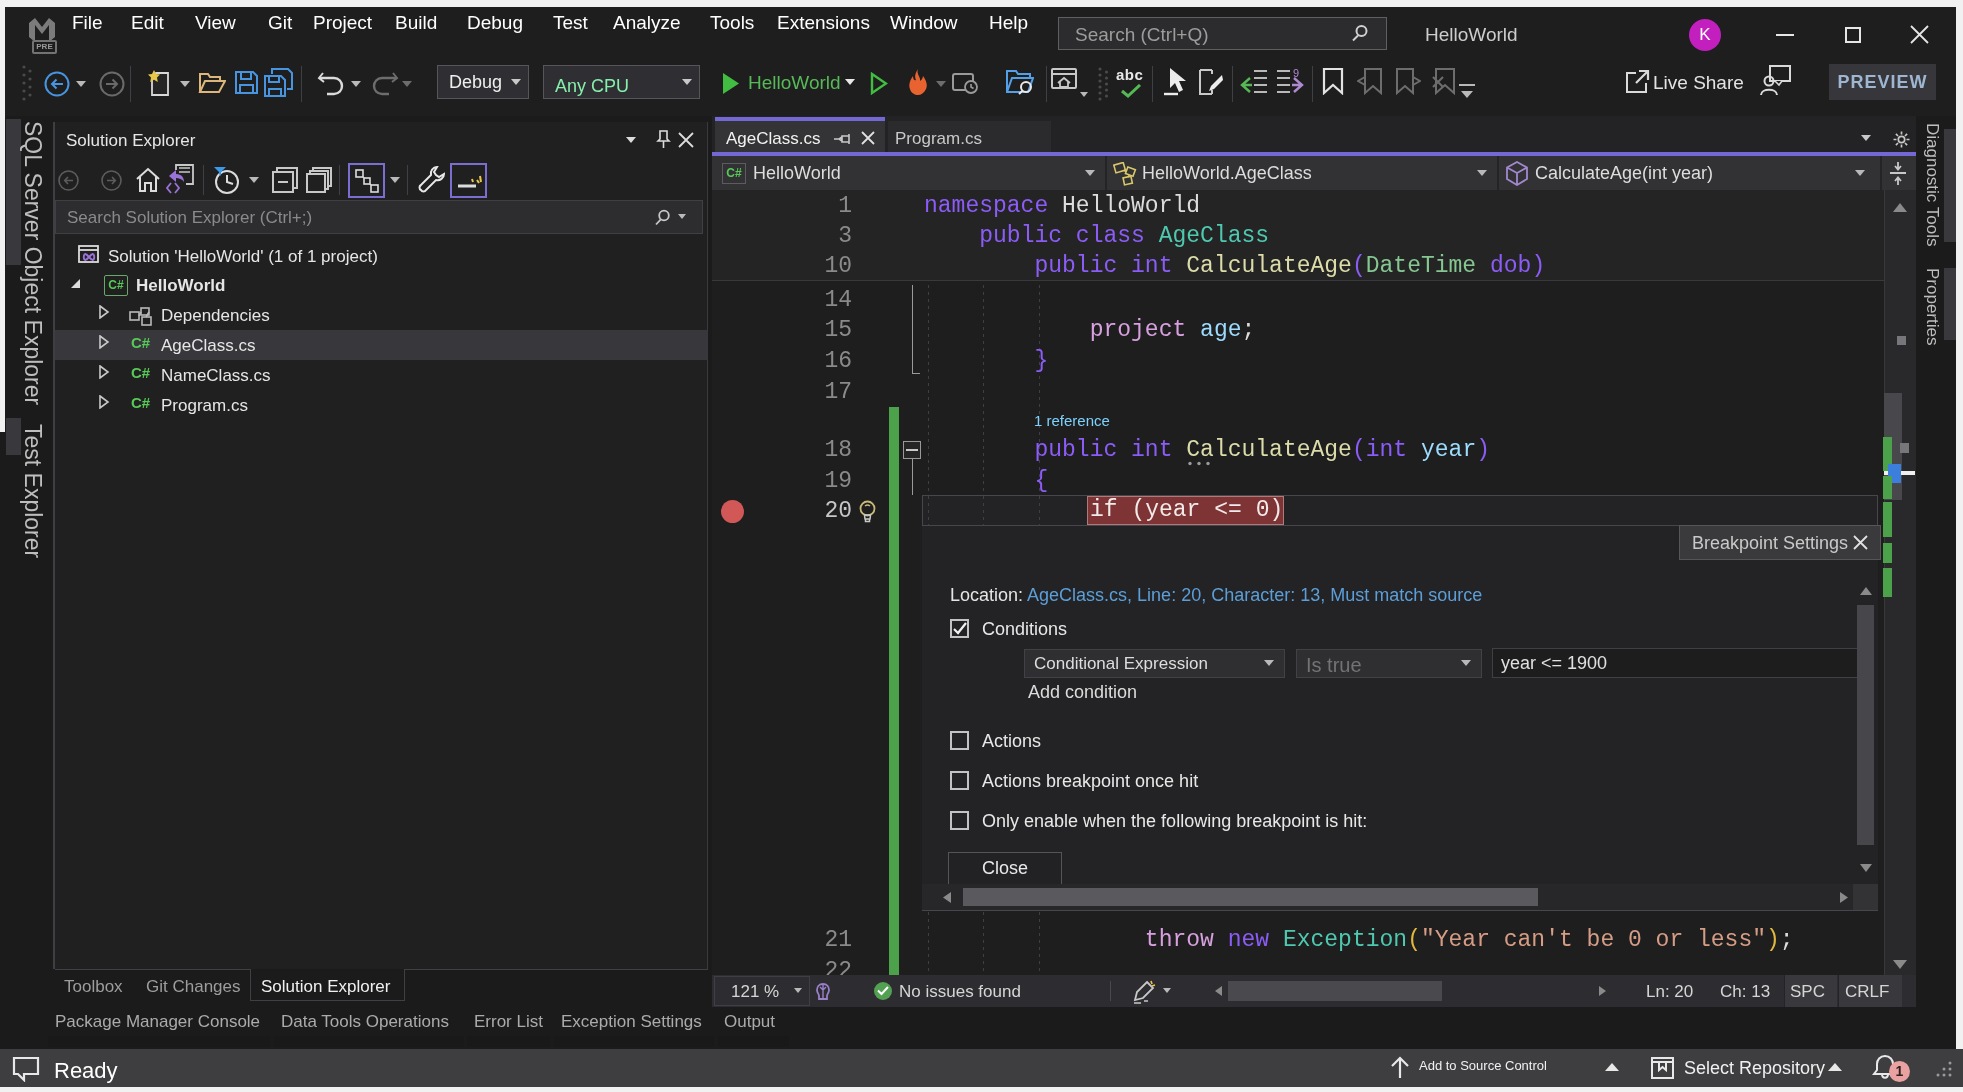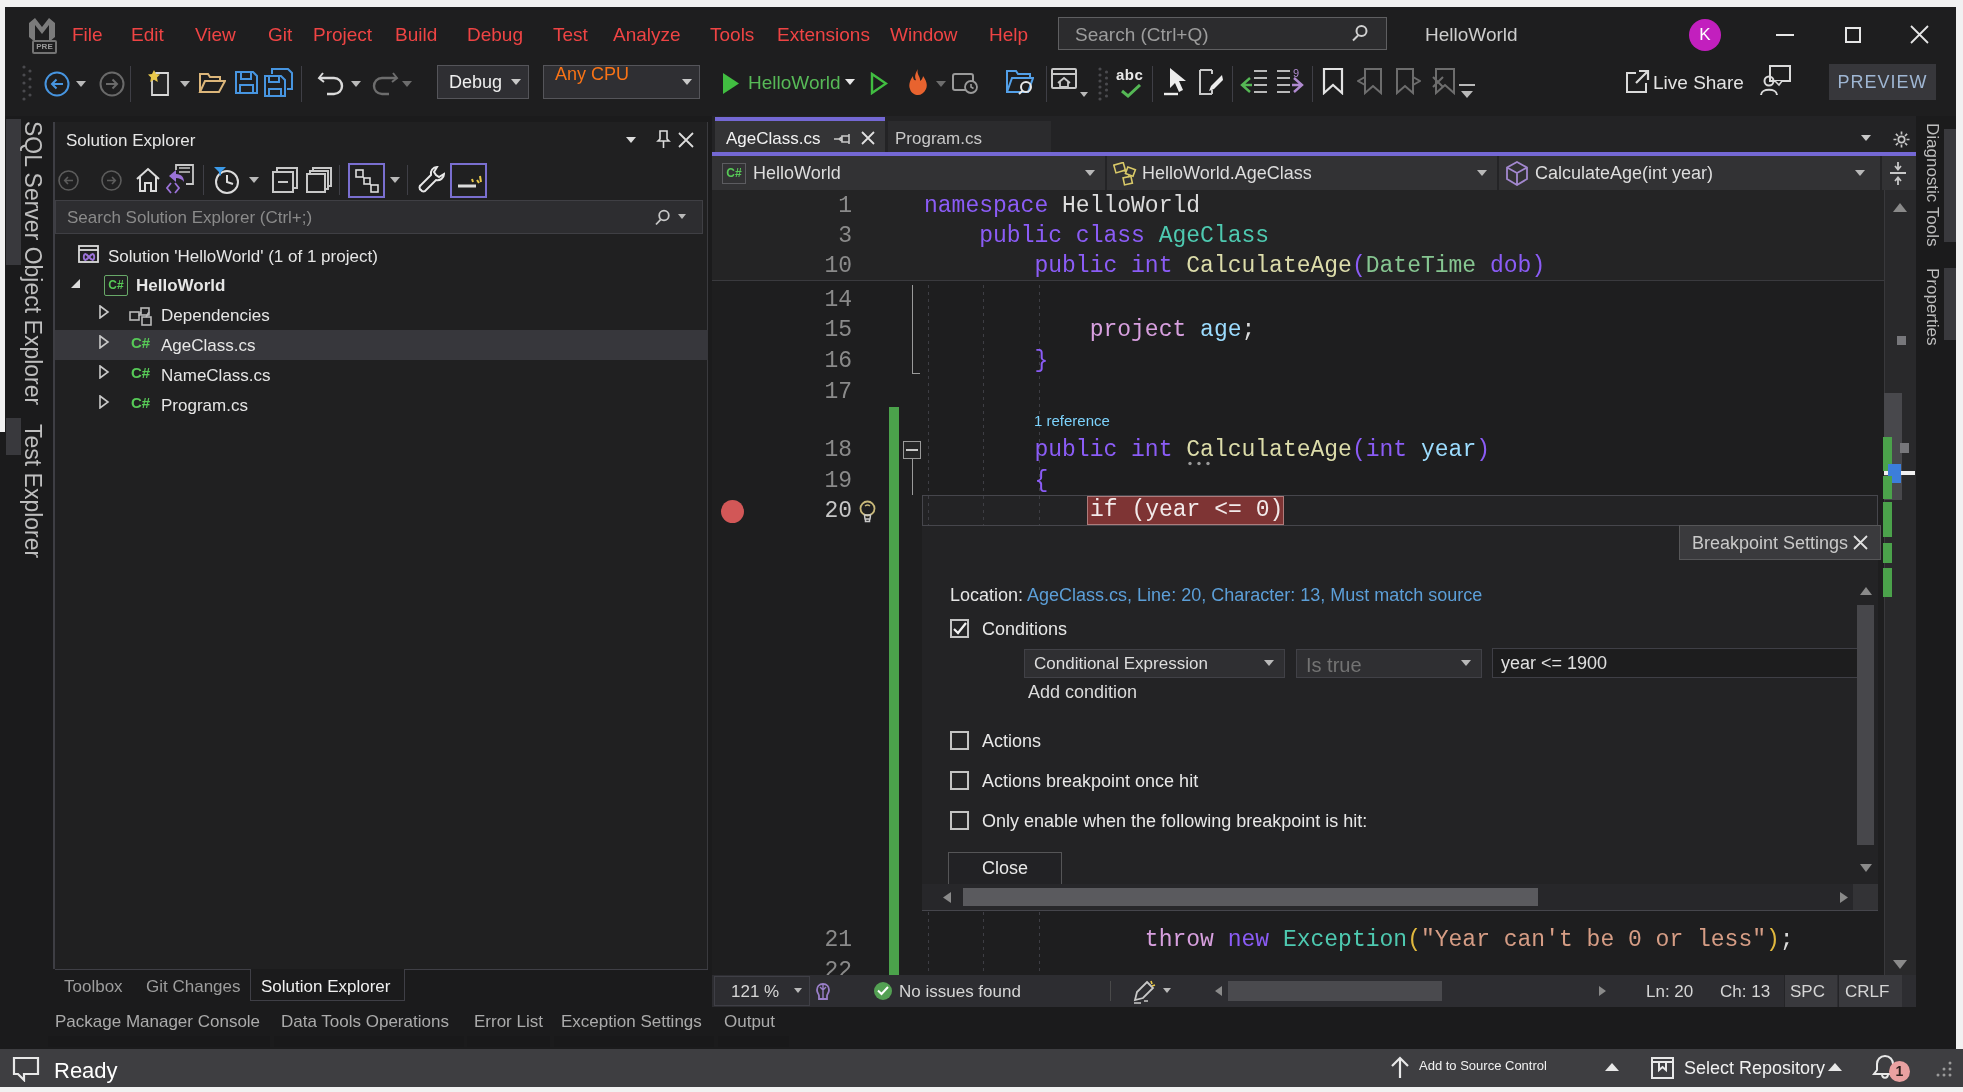--- a/index.html
+++ b/index.html
@@ -6,21 +6,21 @@
 .m{font-family:"Liberation Mono",monospace;font-size:23px;line-height:30px;white-space:pre}
 .ui{color:#e6e6e6;font-size:17px;white-space:pre}
 .cr{position:absolute;height:30px;line-height:30px;white-space:pre}
 .num{position:absolute;width:72px;text-align:right;color:#8a8a8a;height:30px;line-height:30px}
 .kb{color:#8b5cf6}.kc{color:#D8A0DF}.tc{color:#4EC9B0}.mc{color:#DCDCAA}.pb{color:#9CDCFE}.gs{color:#86C691}.st{color:#D69D85}.wt{color:#DCDCDC}.gd{color:#E0B83E}
 .dn{position:absolute;width:0;height:0;border-left:5px solid transparent;border-right:5px solid transparent;border-top:6px solid #c8c8c8}
 .up{position:absolute;width:0;height:0;border-left:5px solid transparent;border-right:5px solid transparent;border-bottom:6px solid #e8e8e8}
 .cb{position:absolute;width:19px;height:19px;border:2px solid #c3c3c3;background:transparent}
 .sep{position:absolute;width:1px;background:#3f3f46}
 .guide{position:absolute;width:1px;background-image:repeating-linear-gradient(to bottom,#3e3e44 0 3px,transparent 3px 7px)}
-.menu{position:absolute;top:24px;font-size:19px;color:#ef4444;white-space:pre}
+.menu{position:absolute;top:12px;font-size:19px;color:#ffffff;white-space:pre}
 </style></head>
 <body>
 
 <div class="a" style="left:0;top:0;width:1963px;height:7px;background:#f1f1f1"></div>
 <div class="a" style="left:1956px;top:0;width:7px;height:1092px;background:#f1f1f1"></div>
 <div class="a" style="left:0;top:1087px;width:1963px;height:5px;background:#f1f1f1"></div>
 <div class="a" style="left:0;top:0;width:5px;height:432px;background:#f1f1f1"></div>
 
 <div class="a" style="left:5px;top:7px;width:1951px;height:109px;background:#1e1e1f"></div>
 
@@ -106,21 +106,21 @@
 <div class="dn" style="left:351px;top:81px;border-top-color:#b9b9b9"></div>
 <svg class="a" style="left:371px;top:70px" width="28" height="26" viewBox="0 0 28 26">
     <path d="M22 3 L26 8 L21 12" fill="none" stroke="#6d6d6d" stroke-width="2"></path>
     <path d="M25 8 L11 8 C6 8 3 12 3 16 C3 20 6 24 11 24 L18 24" fill="none" stroke="#6d6d6d" stroke-width="2.4"></path>
   </svg>
 <div class="dn" style="left:402px;top:81px;border-top-color:#6d6d6d"></div>
 <div class="a" style="left:437px;top:65px;width:92px;height:34px;background:#2f2f33;border:1px solid #55555a"></div>
 <div class="a" style="left:449px;top:72px;font-size:18px;color:#efefef">Debug</div>
 <div class="dn" style="left:511px;top:79px"></div>
 <div class="a" style="left:543px;top:65px;width:157px;height:34px;background:#2f2f33;border:1px solid #55555a"></div>
-<div class="a" style="left:555px;top:64px;font-size:18px;color:#f97316">Any CPU</div>
+<div class="a" style="left:555px;top:76px;font-size:18px;color:#86efac">Any CPU</div>
 <div class="dn" style="left:682px;top:79px"></div>
 <svg class="a" style="left:722px;top:72px" width="18" height="23" viewBox="0 0 18 23">
     <path d="M1 1 L17 11.5 L1 22 Z" fill="#41be41"></path>
   </svg>
 <div class="a" style="left:748px;top:72px;font-size:19px;color:#57b957">HelloWorld</div>
 <div class="dn" style="left:845px;top:79px;border-top-color:#e8e8e8"></div>
 <svg class="a" style="left:870px;top:72px" width="18" height="23" viewBox="0 0 18 23">
     <path d="M2 2 L16 11.5 L2 21 Z" fill="none" stroke="#41be41" stroke-width="2.4"></path>
   </svg>
 <svg class="a" style="left:905px;top:68px" width="26" height="28" viewBox="0 0 26 28">
@@ -206,21 +206,21 @@
     <path d="M15 2 L24 2 L24 11 M24 2 L12 14" fill="none" stroke="#dadada" stroke-width="2.2"></path>
   </svg>
 <div class="a" style="left:1653px;top:72px;font-size:19px;color:#e3e3e3">Live Share</div>
 <svg class="a" style="left:1760px;top:64px" width="32" height="32" viewBox="0 0 32 32">
     <rect x="10" y="2" width="20" height="15" fill="none" stroke="#dadada" stroke-width="2"></rect>
     <path d="M22 17 L19 21 L15 17" fill="#1e1e1f" stroke="#dadada" stroke-width="1.6"></path>
     <circle cx="9" cy="17" r="4.5" fill="none" stroke="#dadada" stroke-width="2"></circle>
     <path d="M1 31 C1 24 17 24 17 31" fill="none" stroke="#dadada" stroke-width="2"></path>
   </svg>
 <div class="a" style="left:1829px;top:64px;width:107px;height:36px;background:#37373b"></div>
-<div class="a" style="left:1829px;top:64px;width:107px;height:36px;font-size:18px;font-weight:normal;color:#9fb6d3;text-align:center;line-height:36px;letter-spacing:1px">PREVIEW</div>
+<div class="a" style="left:1829px;top:64px;width:107px;height:36px;font-size:18px;font-weight:bold;color:#9fb6d3;text-align:center;line-height:36px;letter-spacing:1px">PREVIEW</div>
 
 <div class="a" style="left:6px;top:119px;width:15px;height:146px;background:#39393d"></div>
 <div class="a" style="left:6px;top:418px;width:15px;height:37px;background:#39393d"></div>
 <div class="a" style="left:19px;top:121px;writing-mode:vertical-rl;font-size:23px;color:#bebebe;white-space:pre">SQL Server Object Explorer</div>
 <div class="a" style="left:19px;top:424px;writing-mode:vertical-rl;font-size:23px;color:#bebebe;white-space:pre">Test Explorer</div>
 
 <div class="a" style="left:55px;top:122px;width:653px;height:847px;background:#202021"></div>
 <div class="a" style="left:53px;top:122px;width:2px;height:847px;background:#3e3e44"></div>
 <div class="a" style="left:707px;top:122px;width:1px;height:847px;background:#3a3a3e"></div>
 <div class="a ui" style="left:66px;top:131px">Solution Explorer</div>

